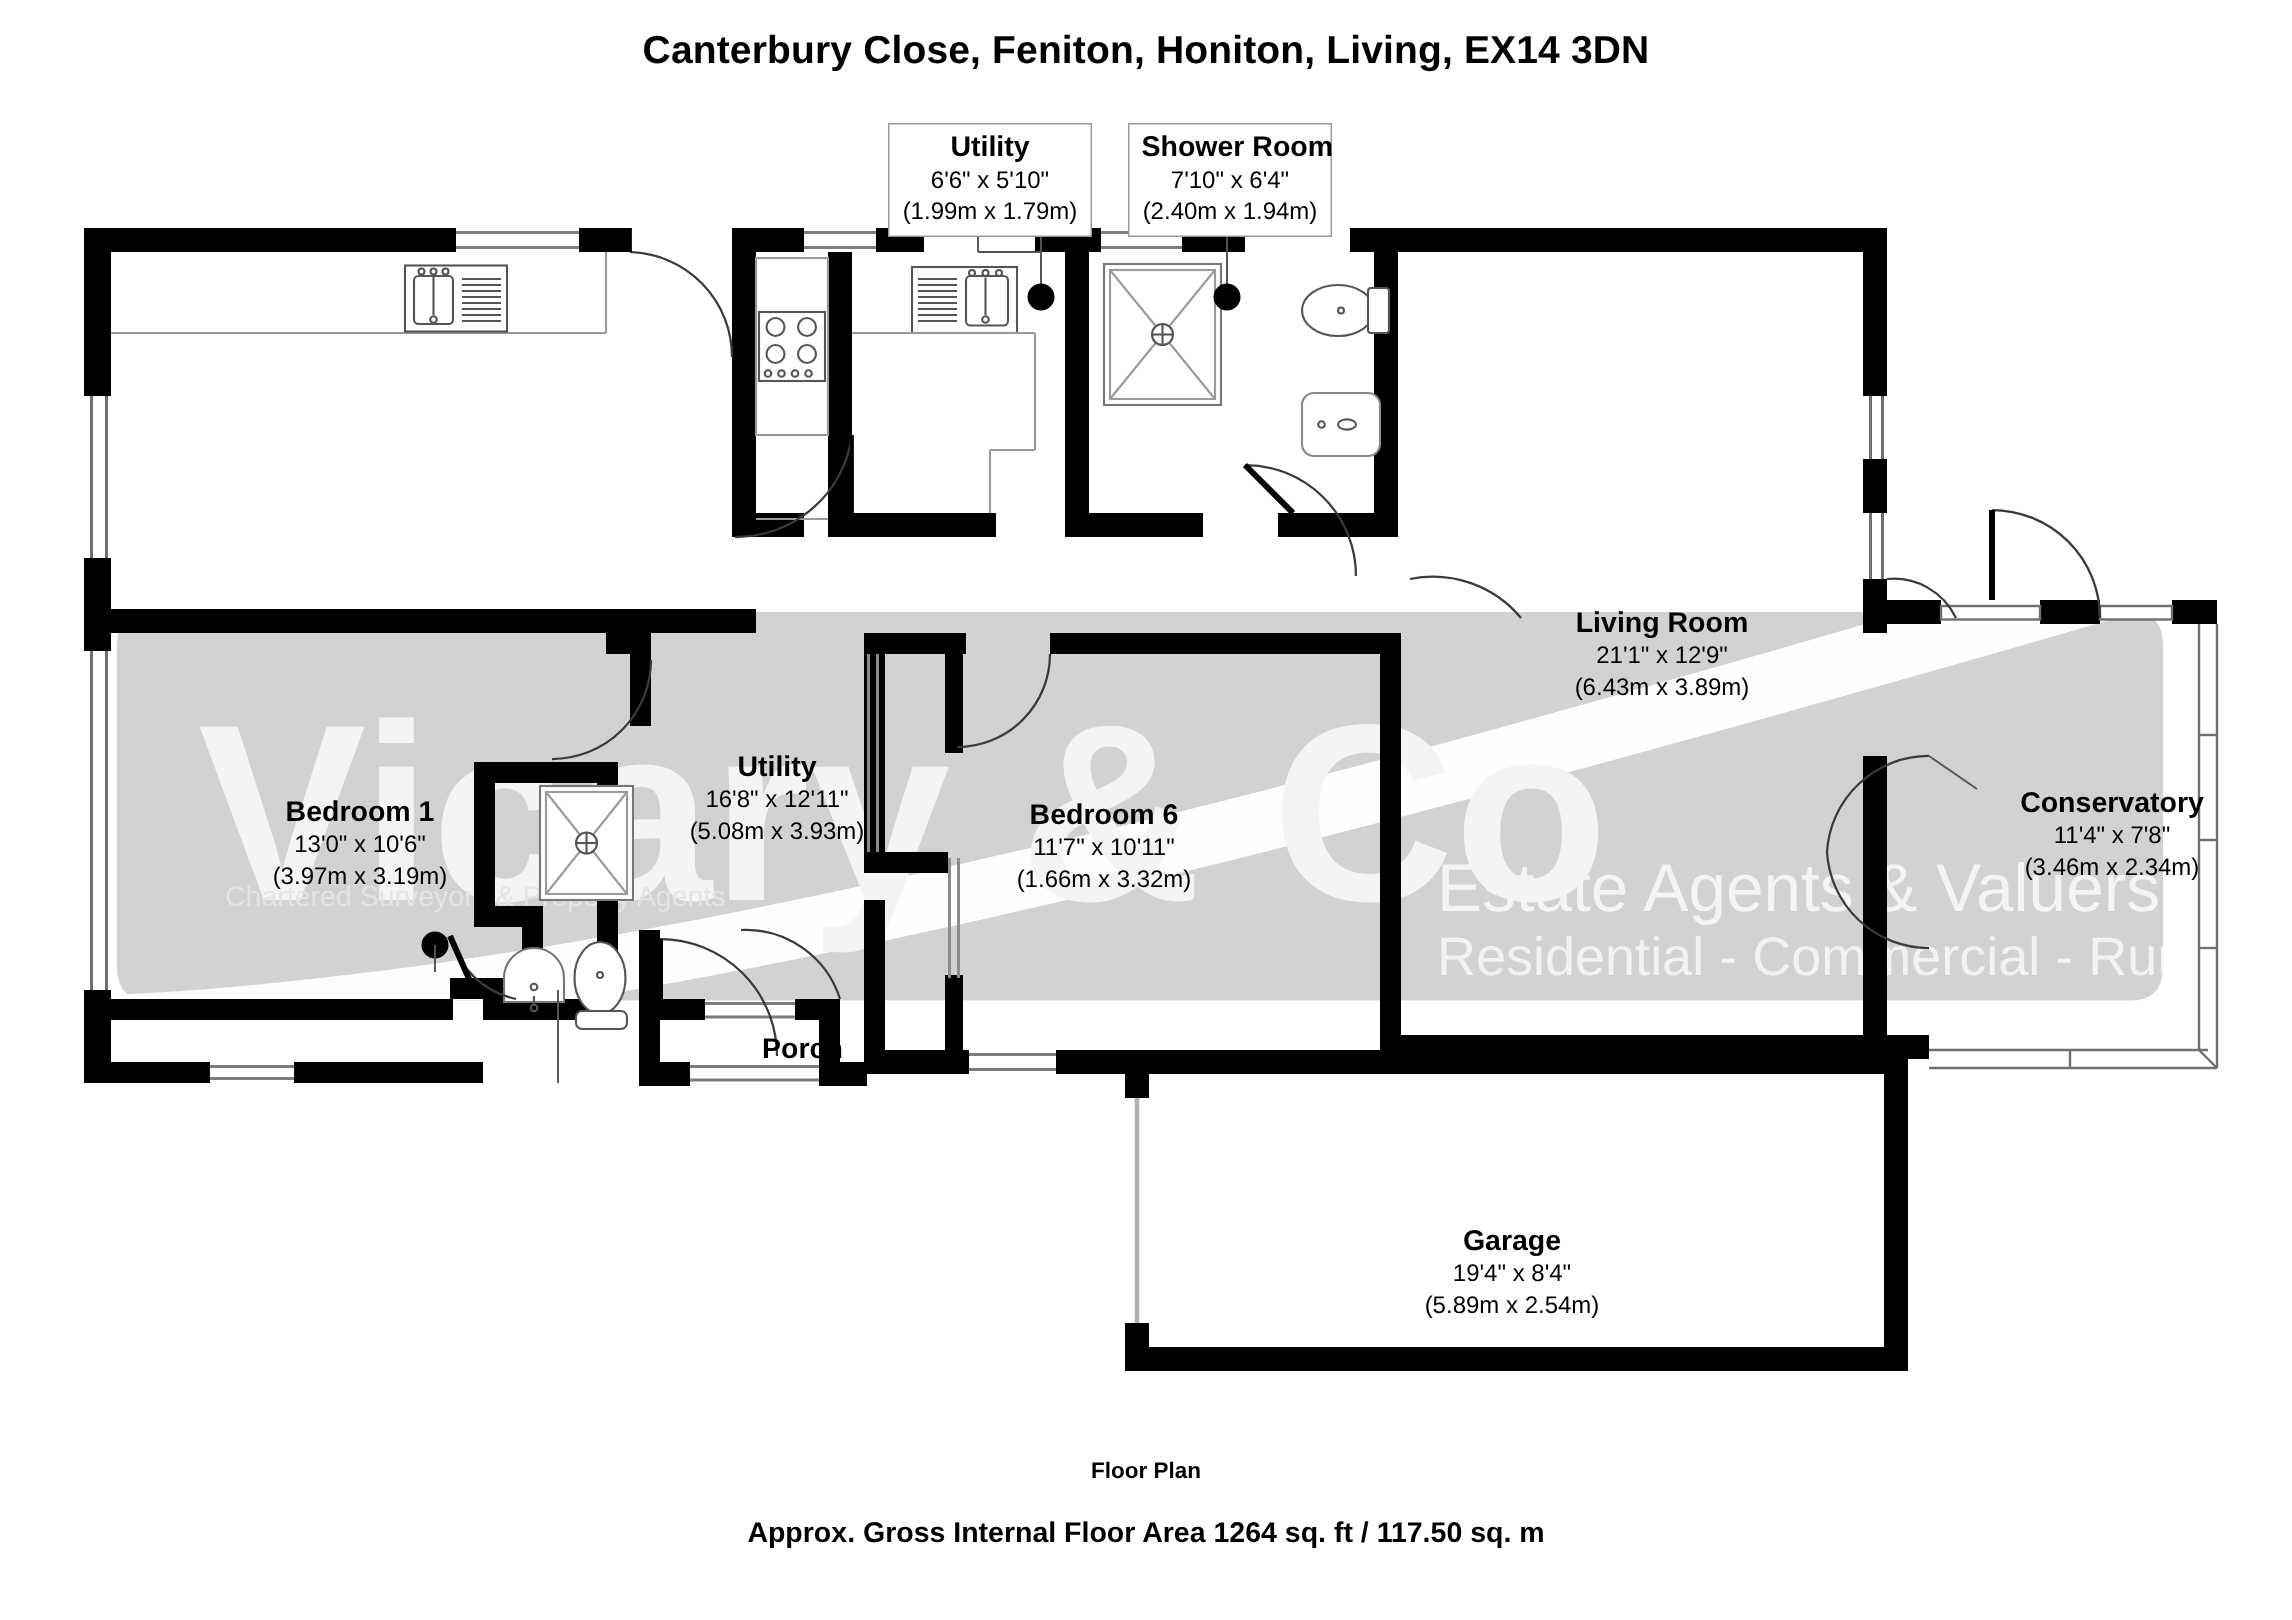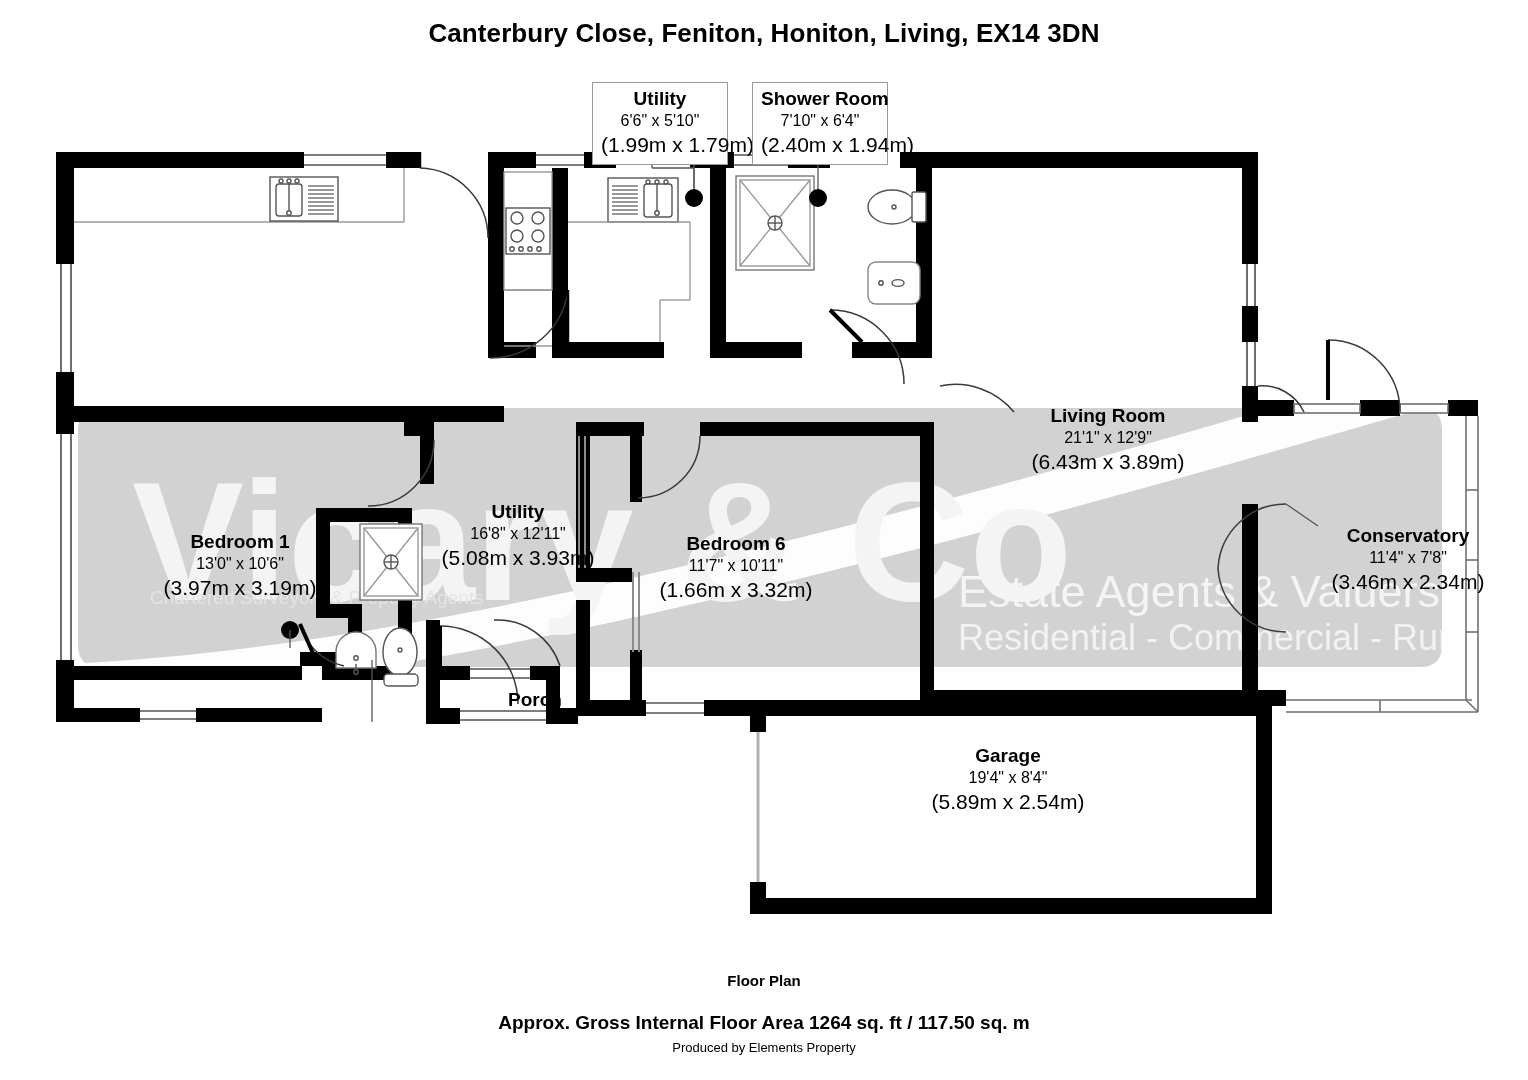--- a/index.html
+++ b/index.html
@@ -26,21 +26,21 @@
   }
   .footer-credit{
     position:absolute;left:0;top:1040px;width:1528px;text-align:center;
     font-size:13px;font-weight:normal;
   }
 
   
   .rlabel{position:absolute;text-align:center;line-height:1.28;white-space:nowrap;}
   .rlabel .nm{font-size:19px;font-weight:bold;display:block;}
   .rlabel .d1{font-size:16px;font-weight:normal;display:block;}
-  .rlabel .d2{font-size:21px;font-weight:normal;display:block;}
+  .rlabel .d2{font-size:16px;font-weight:normal;display:block;}
   .rlabel.boxed{
     border:1px solid #9a9a9a;background:#ffffff;padding:4px 8px 5px 8px;
   }
   .rlabel.plain{background:transparent;}
 </style>
 </head>
 <body>
 
 <div id="plan-root">
 
@@ -410,23 +410,22 @@
     <span class="nm">Conservatory</span>
     <span class="d1">11'4" x 7'8"</span>
     <span class="d2">(3.46m x 2.34m)</span>
   </div>
 
 
   <div class="rlabel plain" style="left:460px;top:688px;width:150px;">
     <span class="nm">Porch</span>
   </div>
 
-  <div class="rlabel plain" style="left:908px;top:744px;width:200px;">
+  <div class="rlabel plain" style="left:908px;top:816px;width:200px;">
     <span class="nm">Garage</span>
     <span class="d1">19'4" x 8'4"</span>
     <span class="d2">(5.89m x 2.54m)</span>
   </div>
 
   <div class="footer-fp">Floor Plan</div>
   <div class="footer-area">Approx. Gross Internal Floor Area 1264 sq. ft / 117.50 sq. m</div>
-  <div class="footer-credit">Produced by Elements Property</div>
 
 </div>
 
 </body></html>

